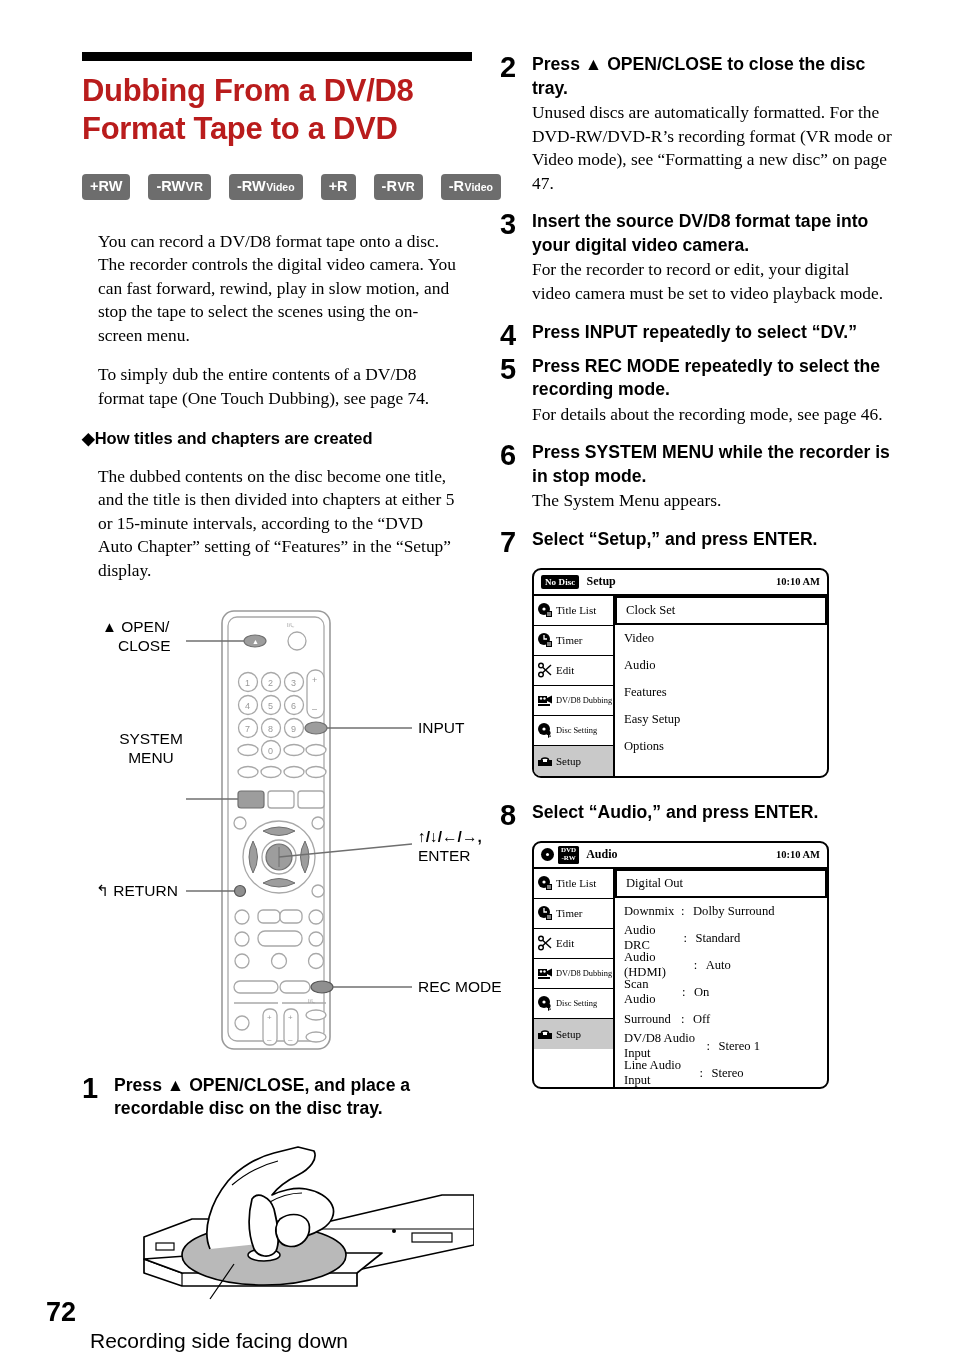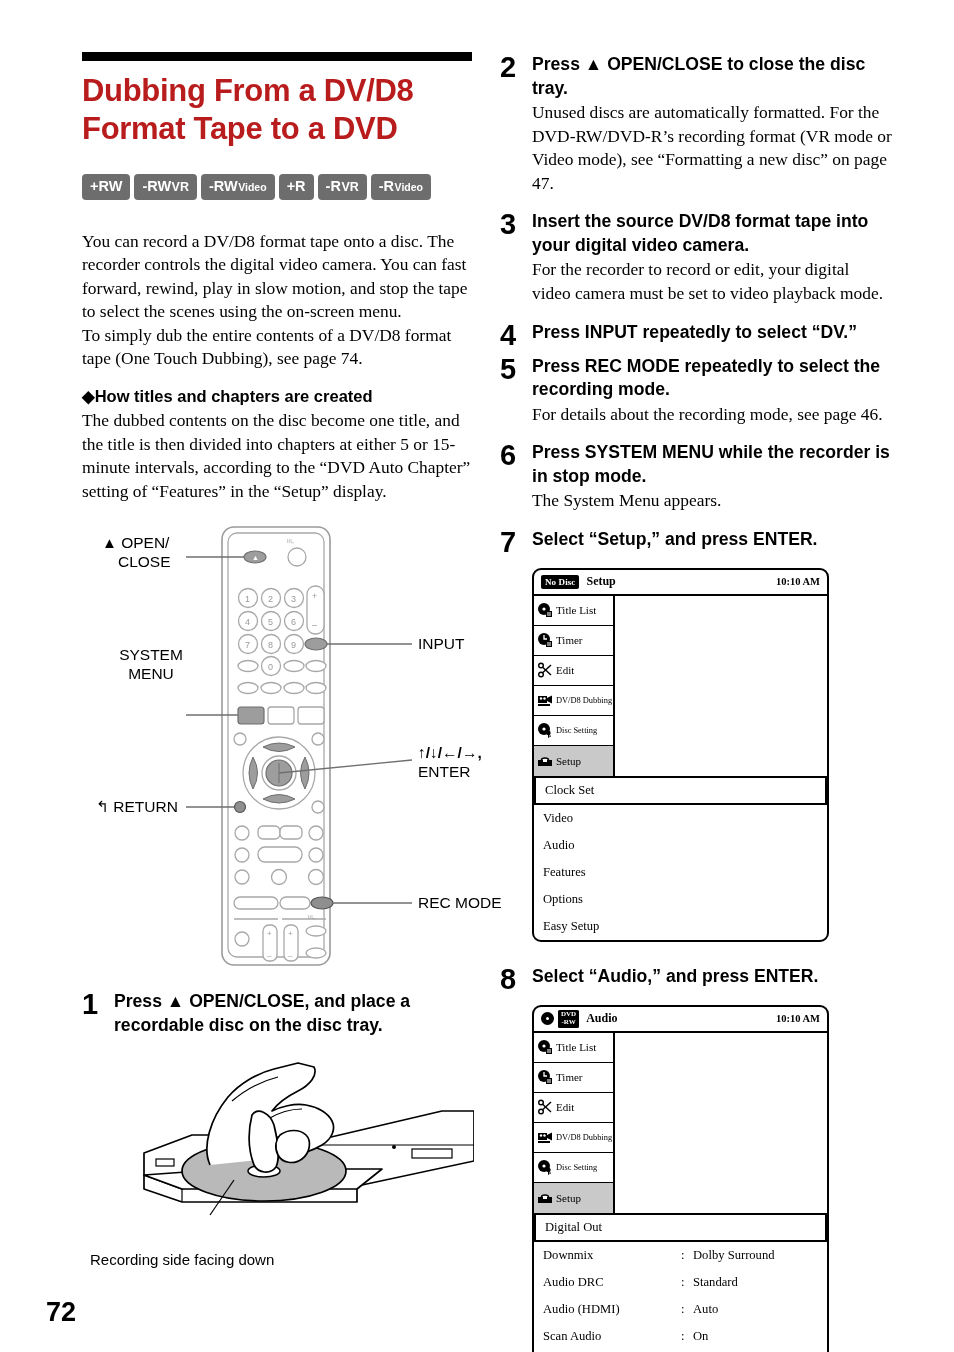--- a/index.html
+++ b/index.html
@@ -47,21 +47,21 @@
     font-size: 31px;
     line-height: 38px;
     letter-spacing: -0.3px;
     margin: 0 0 26px 0;
     color: #b91c1c;
   }
 
   
   .badges {
     display: flex;
-    gap: 4px;
+    gap: 18px;
     margin-bottom: 30px;
     align-items: center;
   }
   .badge {
     background: #6d6d6d;
     color: #fff;
     border-radius: 4px;
     font-family: "Liberation Sans", sans-serif;
     font-weight: bold;
     font-size: 14.5px;
@@ -82,21 +82,21 @@
     margin-left: 0.5px;
   }
 
   
   .body-text {
     font-family: "Liberation Serif", serif;
     font-size: 17.4px;
     line-height: 23.6px;
     margin: 0;
   }
-  .body-text p { margin: 0; }
+  .body-text p { margin: 16px; }
 
   .sub-head {
     font-family: "Liberation Sans", sans-serif;
     font-weight: bold;
     font-size: 16.5px;
     line-height: 22px;
     margin: 14px 0 2px 0;
   }
 
   
@@ -147,22 +147,22 @@
 
   
   .tray-fig {
     position: relative;
     width: 392px;
     height: 200px;
     margin-top: 12px;
   }
   .tray-caption {
     font-family: "Liberation Sans", sans-serif;
-    font-size: 15px;
-    margin-top: 18px;
+    font-size: 21px;
+    margin-top: 12px;
     margin-left: 8px;
   }
 
   
   .osd {
     border: 2.2px solid #000;
     border-radius: 9px;
     width: 293px;
     margin-top: 11px;
     margin-left: 32px;
@@ -219,21 +219,20 @@
     font-size: 7px;
     font-weight: bold;
     line-height: 7.5px;
     padding: 1.5px 3px;
     border-radius: 1.5px;
     margin-left: 4px;
     text-align: center;
   }
   .osd-main {
     display: flex;
-    flex-direction: column;
   }
   .osd-side {
     width: 79px;
     flex: 0 0 79px;
     border-right: 2.2px solid #000;
   }
   .osd-side-item {
     height: 30px;
     border-bottom: 1.6px solid #000;
     display: flex;
@@ -663,24 +662,24 @@
           <div class="osd-row">
               <span>Video</span>
             </div>
           <div class="osd-row">
               <span>Audio</span>
             </div>
           <div class="osd-row">
               <span>Features</span>
             </div>
           <div class="osd-row">
+              <span>Easy Setup</span>
+            </div>
+          <div class="osd-row">
               <span>Options</span>
-            </div>
-          <div class="osd-row">
-              <span>Easy Setup</span>
             </div>
         </div>
       </div>
     </div>
 
     <div class="step" style="margin-top:22px;">
       <div class="step-num">8</div>
       <div class="step-body">
         <div class="step-title">Select “Audio,” and press ENTER.</div>
       </div>

